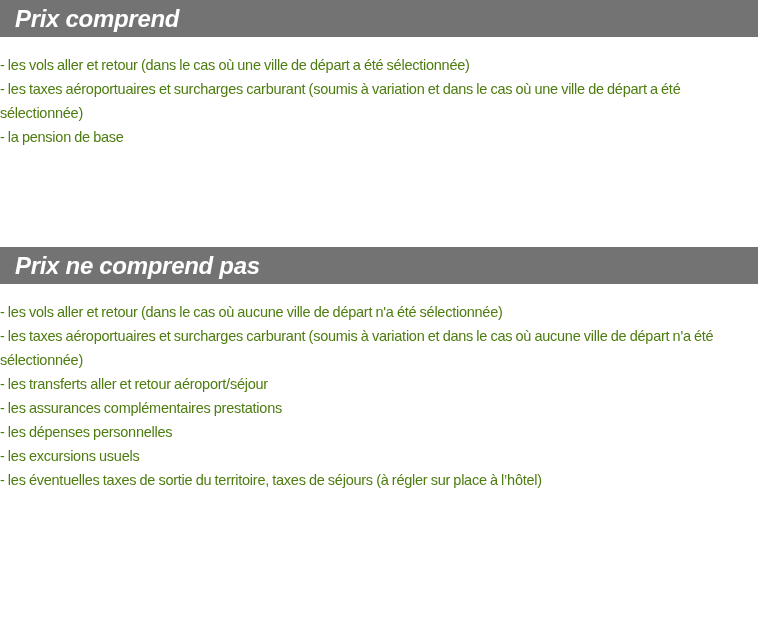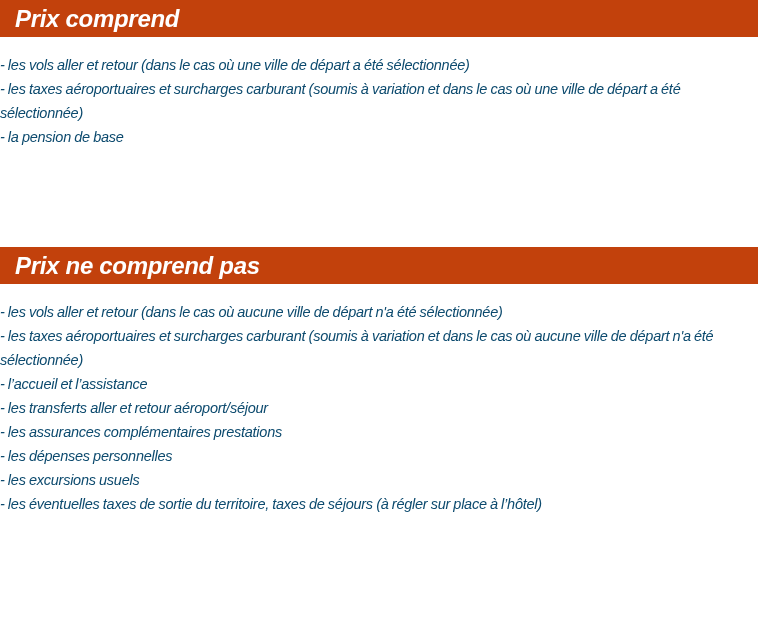--- a/index.html
+++ b/index.html
@@ -12,21 +12,21 @@
       height: 620px;
       overflow: hidden;
       position: relative;
       font-family: "Liberation Sans", "DejaVu Sans", sans-serif;
     }
     .section-header {
       position: absolute;
       left: 0;
       width: 758px;
       height: 37px;
-      background: #c2410c;
+      background: #737373;
       box-sizing: border-box;
       padding-left: 15px;
     }
     .section-header h2 {
       margin: 0;
       font-size: 24px;
       line-height: 37px;
       font-style: italic;
       font-weight: bold;
       color: #ffffff;
@@ -36,22 +36,21 @@
       position: absolute;
       left: 0;
       width: 740px;
       margin: 0;
       padding: 0;
       list-style: none;
     }
     .section-list li {
       font-size: 14.5px;
       line-height: 24px;
-      font-style: italic;
-      color: #0c4a6e;
+      color: #4d7c0f;
       letter-spacing: -0.25px;
       word-spacing: -0.5px;
     }
     #sec1-header { top: 0; }
     #sec1-list { top: 53px; }
     #sec2-header { top: 247px; }
     #sec2-list { top: 300px; }
   </style>
 </head>
 <body>
@@ -64,19 +63,18 @@
   <li>- les taxes aéroportuaires et surcharges carburant (soumis à variation et dans le cas où une ville de départ a été sélectionnée)</li>
   <li>- la pension de base</li>
 </ul>
 
 <div class="section-header" id="sec2-header">
   <h2>Prix ne comprend pas</h2>
 </div>
 <ul class="section-list" id="sec2-list">
   <li>- les vols aller et retour (dans le cas où aucune ville de départ n'a été sélectionnée)</li>
   <li>- les taxes aéroportuaires et surcharges carburant (soumis à variation et dans le cas où aucune ville de départ n'a été sélectionnée)</li>
-  <li>- l’accueil et l’assistance</li>
   <li>- les transferts aller et retour aéroport/séjour</li>
   <li>- les assurances complémentaires prestations</li>
   <li>- les dépenses personnelles</li>
   <li>- les excursions usuels</li>
   <li>- les éventuelles taxes de sortie du territoire, taxes de séjours (à régler sur place à l’hôtel)</li>
 </ul>
 
 </body></html>

